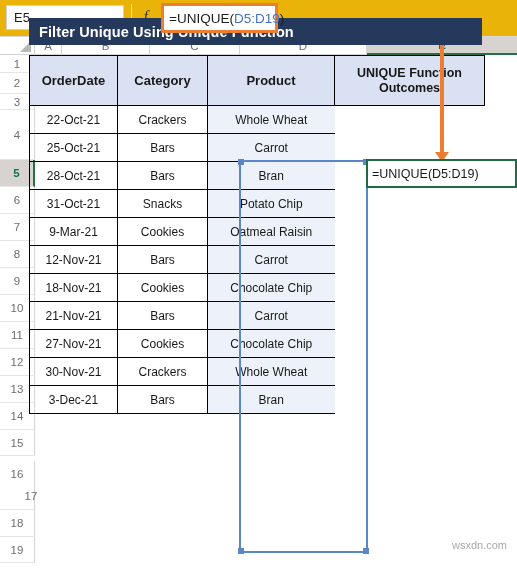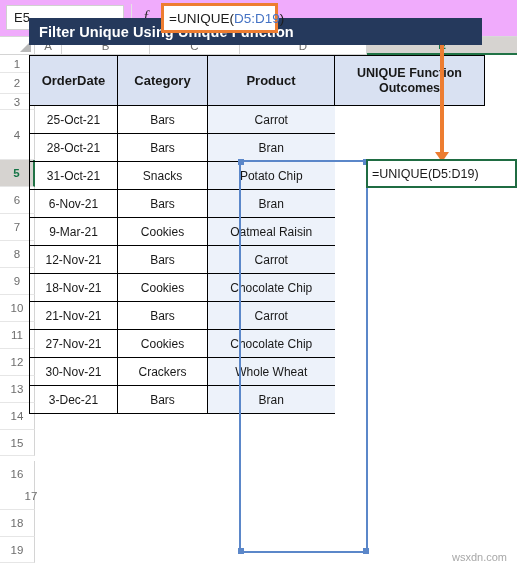--- a/index.html
+++ b/index.html
@@ -14,21 +14,21 @@
     -webkit-font-smoothing: antialiased;
     overflow: hidden;
     position: relative;
   }
 
   
   .formula-strip {
     position: absolute;
     left: 0; top: 0;
     width: 517px; height: 37px;
-    background: #f0abfc;
+    background: #eab308;
     border-bottom: 1px solid #d8d8d8;
     box-sizing: border-box;
   }
   .name-box {
     position: absolute;
     left: 6px; top: 5px;
     width: 118px; height: 25px;
     border: 1px solid #d0d0d0;
     background: #ffffff;
     box-sizing: border-box;
@@ -267,21 +267,21 @@
   .active-cell-text {
     font-size: 12.5px;
     color: #1a1a1a;
     padding-left: 4px;
     white-space: nowrap;
   }
 
   
   .watermark {
     position: absolute;
-    right: 10px; bottom: 9px;
+    right: 10px; bottom: 21px;
     font-size: 11px;
     color: #a8a8a8;
     z-index: 10;
   }
 </style>
 </head>
 <body>
 
 <div class="formula-strip">
 
@@ -357,41 +357,41 @@
   <thead>
     <tr class="hdr">
       <td>OrderDate</td>
       <td>Category</td>
       <td>Product</td>
       <td class="e-hdr">UNIQUE Function Outcomes</td>
     </tr>
   </thead>
   <tbody id="tbody">
       <tr>
+        <td>22-Oct-21</td>
+        <td>Crackers</td>
+        <td class="c-d">Whole Wheat</td>
+        <td class="c-e"></td>
+      </tr>
+      <tr>
         <td>25-Oct-21</td>
         <td>Bars</td>
         <td class="c-d">Carrot</td>
         <td class="c-e"></td>
       </tr>
       <tr>
         <td>28-Oct-21</td>
         <td>Bars</td>
         <td class="c-d">Bran</td>
         <td class="c-e"></td>
       </tr>
       <tr>
         <td>31-Oct-21</td>
         <td>Snacks</td>
         <td class="c-d">Potato Chip</td>
-        <td class="c-e"></td>
-      </tr>
-      <tr>
-        <td>6-Nov-21</td>
-        <td>Bars</td>
-        <td class="c-d">Bran</td>
         <td class="c-e"></td>
       </tr>
       <tr>
         <td>9-Mar-21</td>
         <td>Cookies</td>
         <td class="c-d">Oatmeal Raisin</td>
         <td class="c-e"></td>
       </tr>
       <tr>
         <td>12-Nov-21</td>

